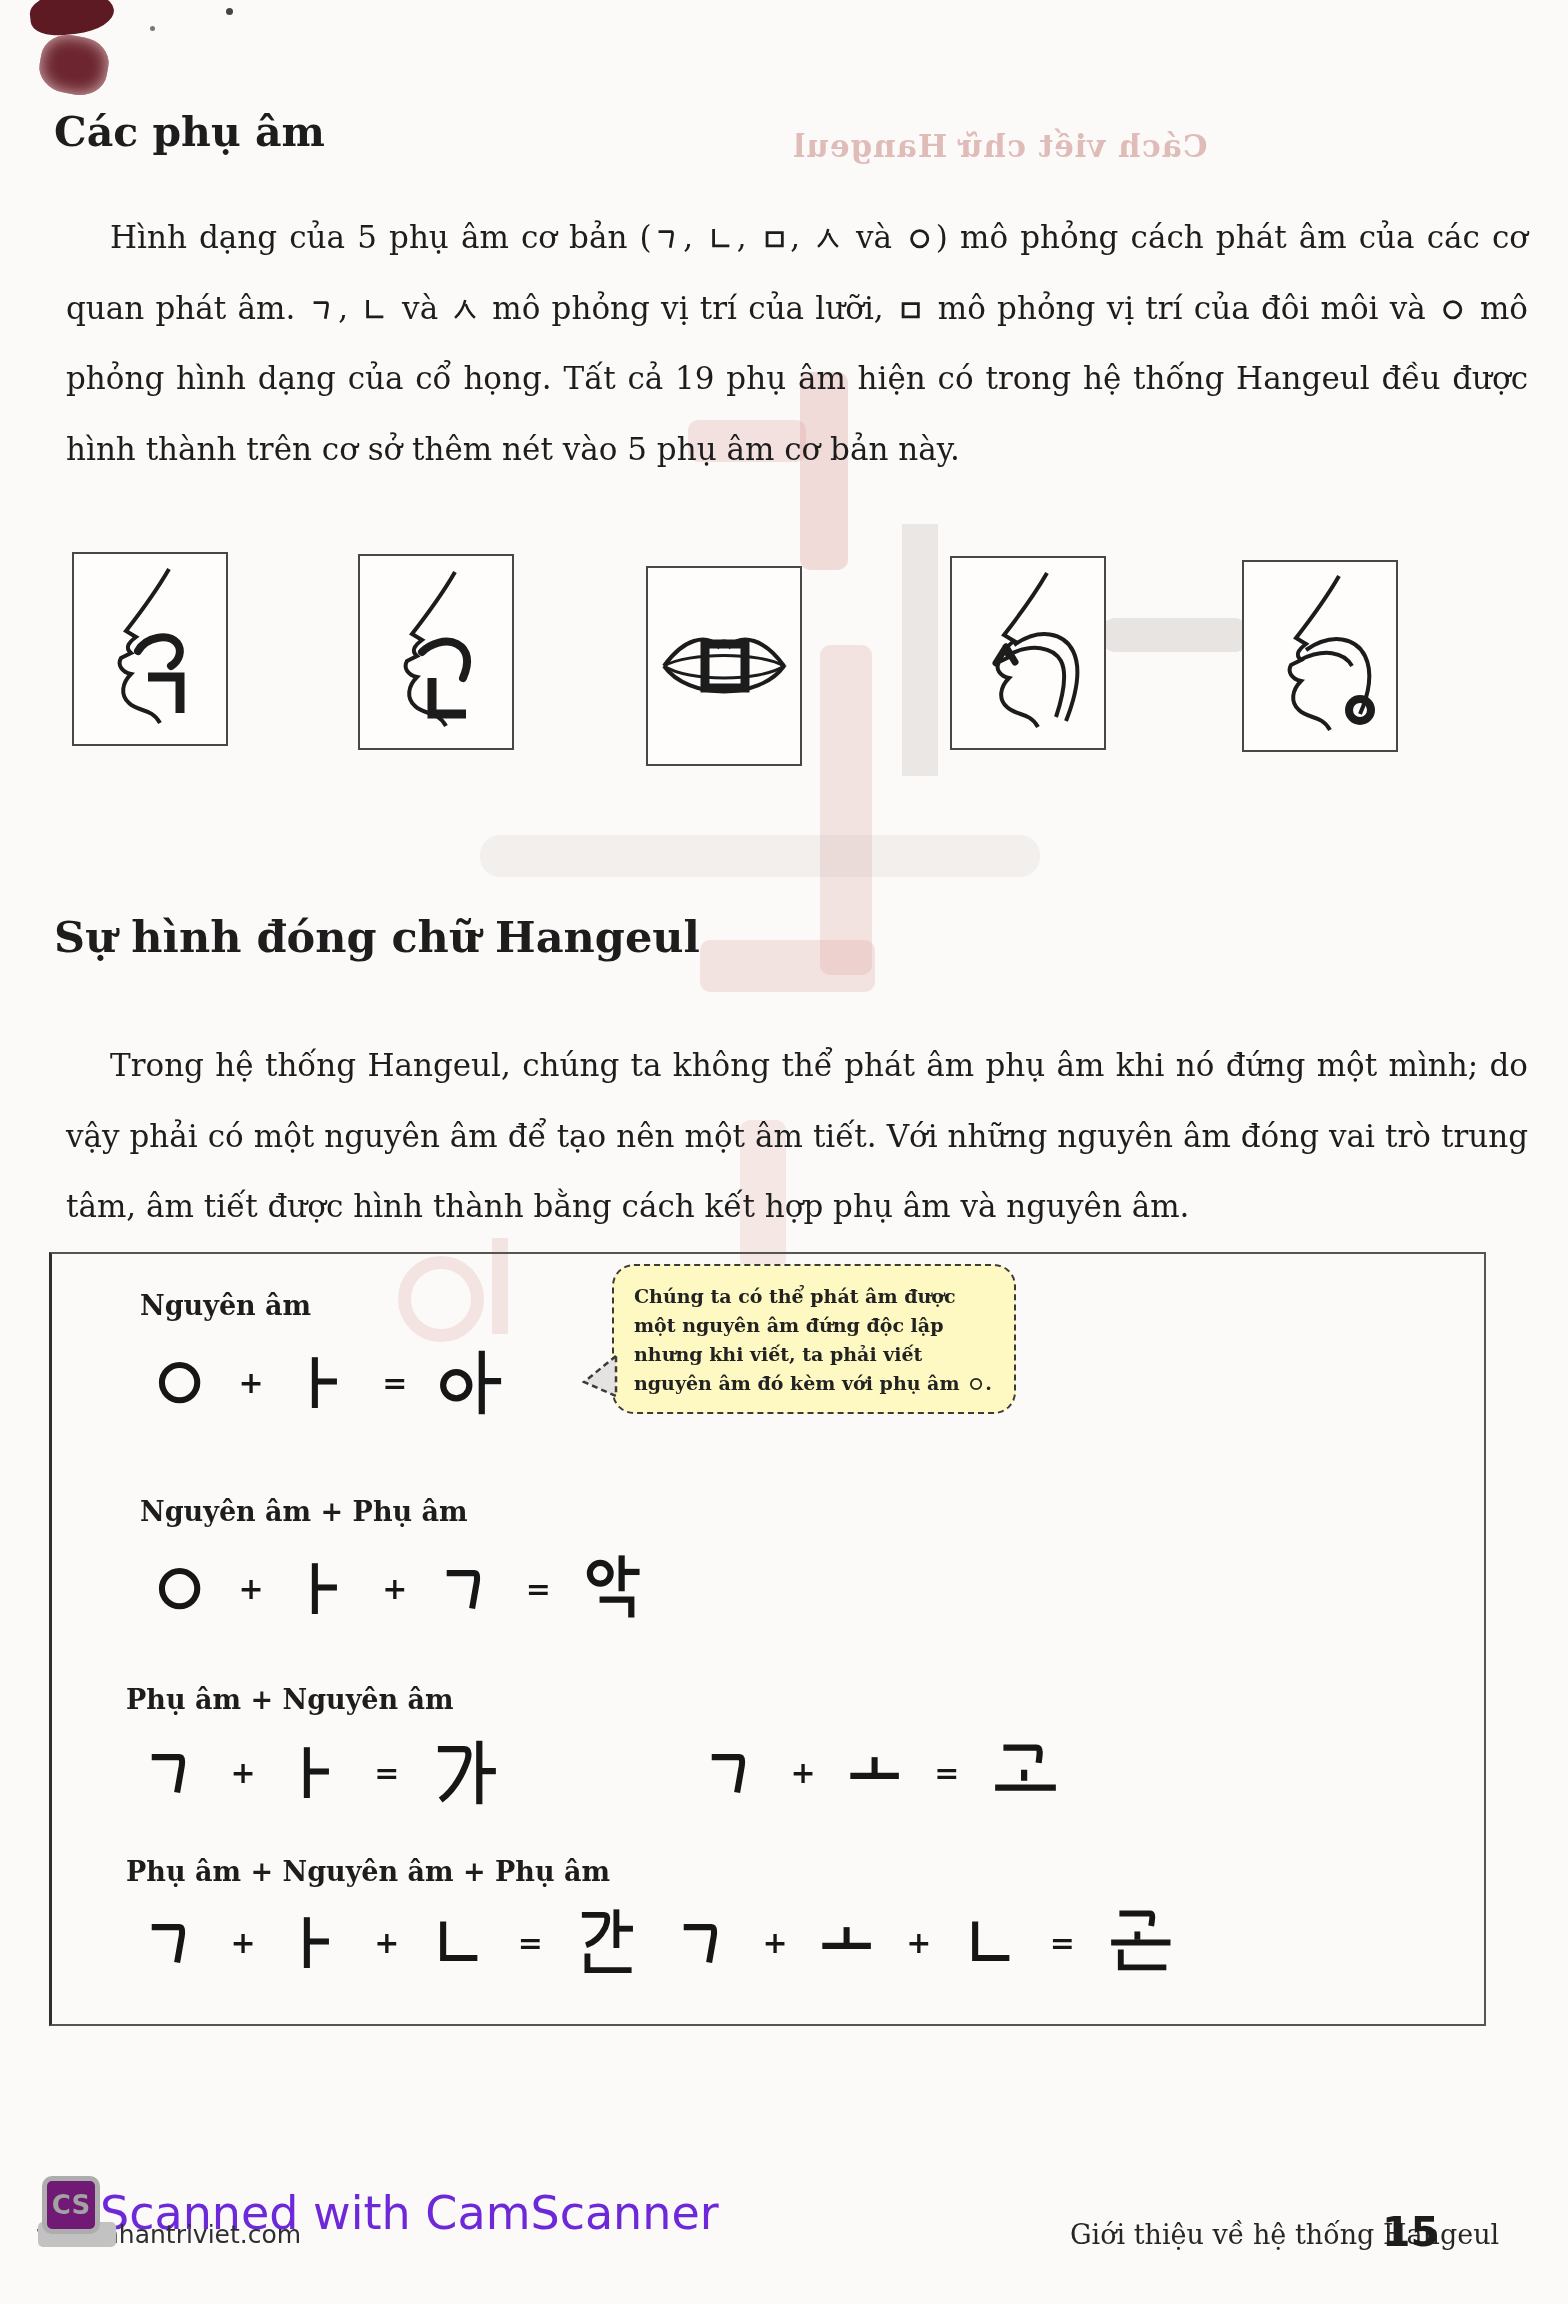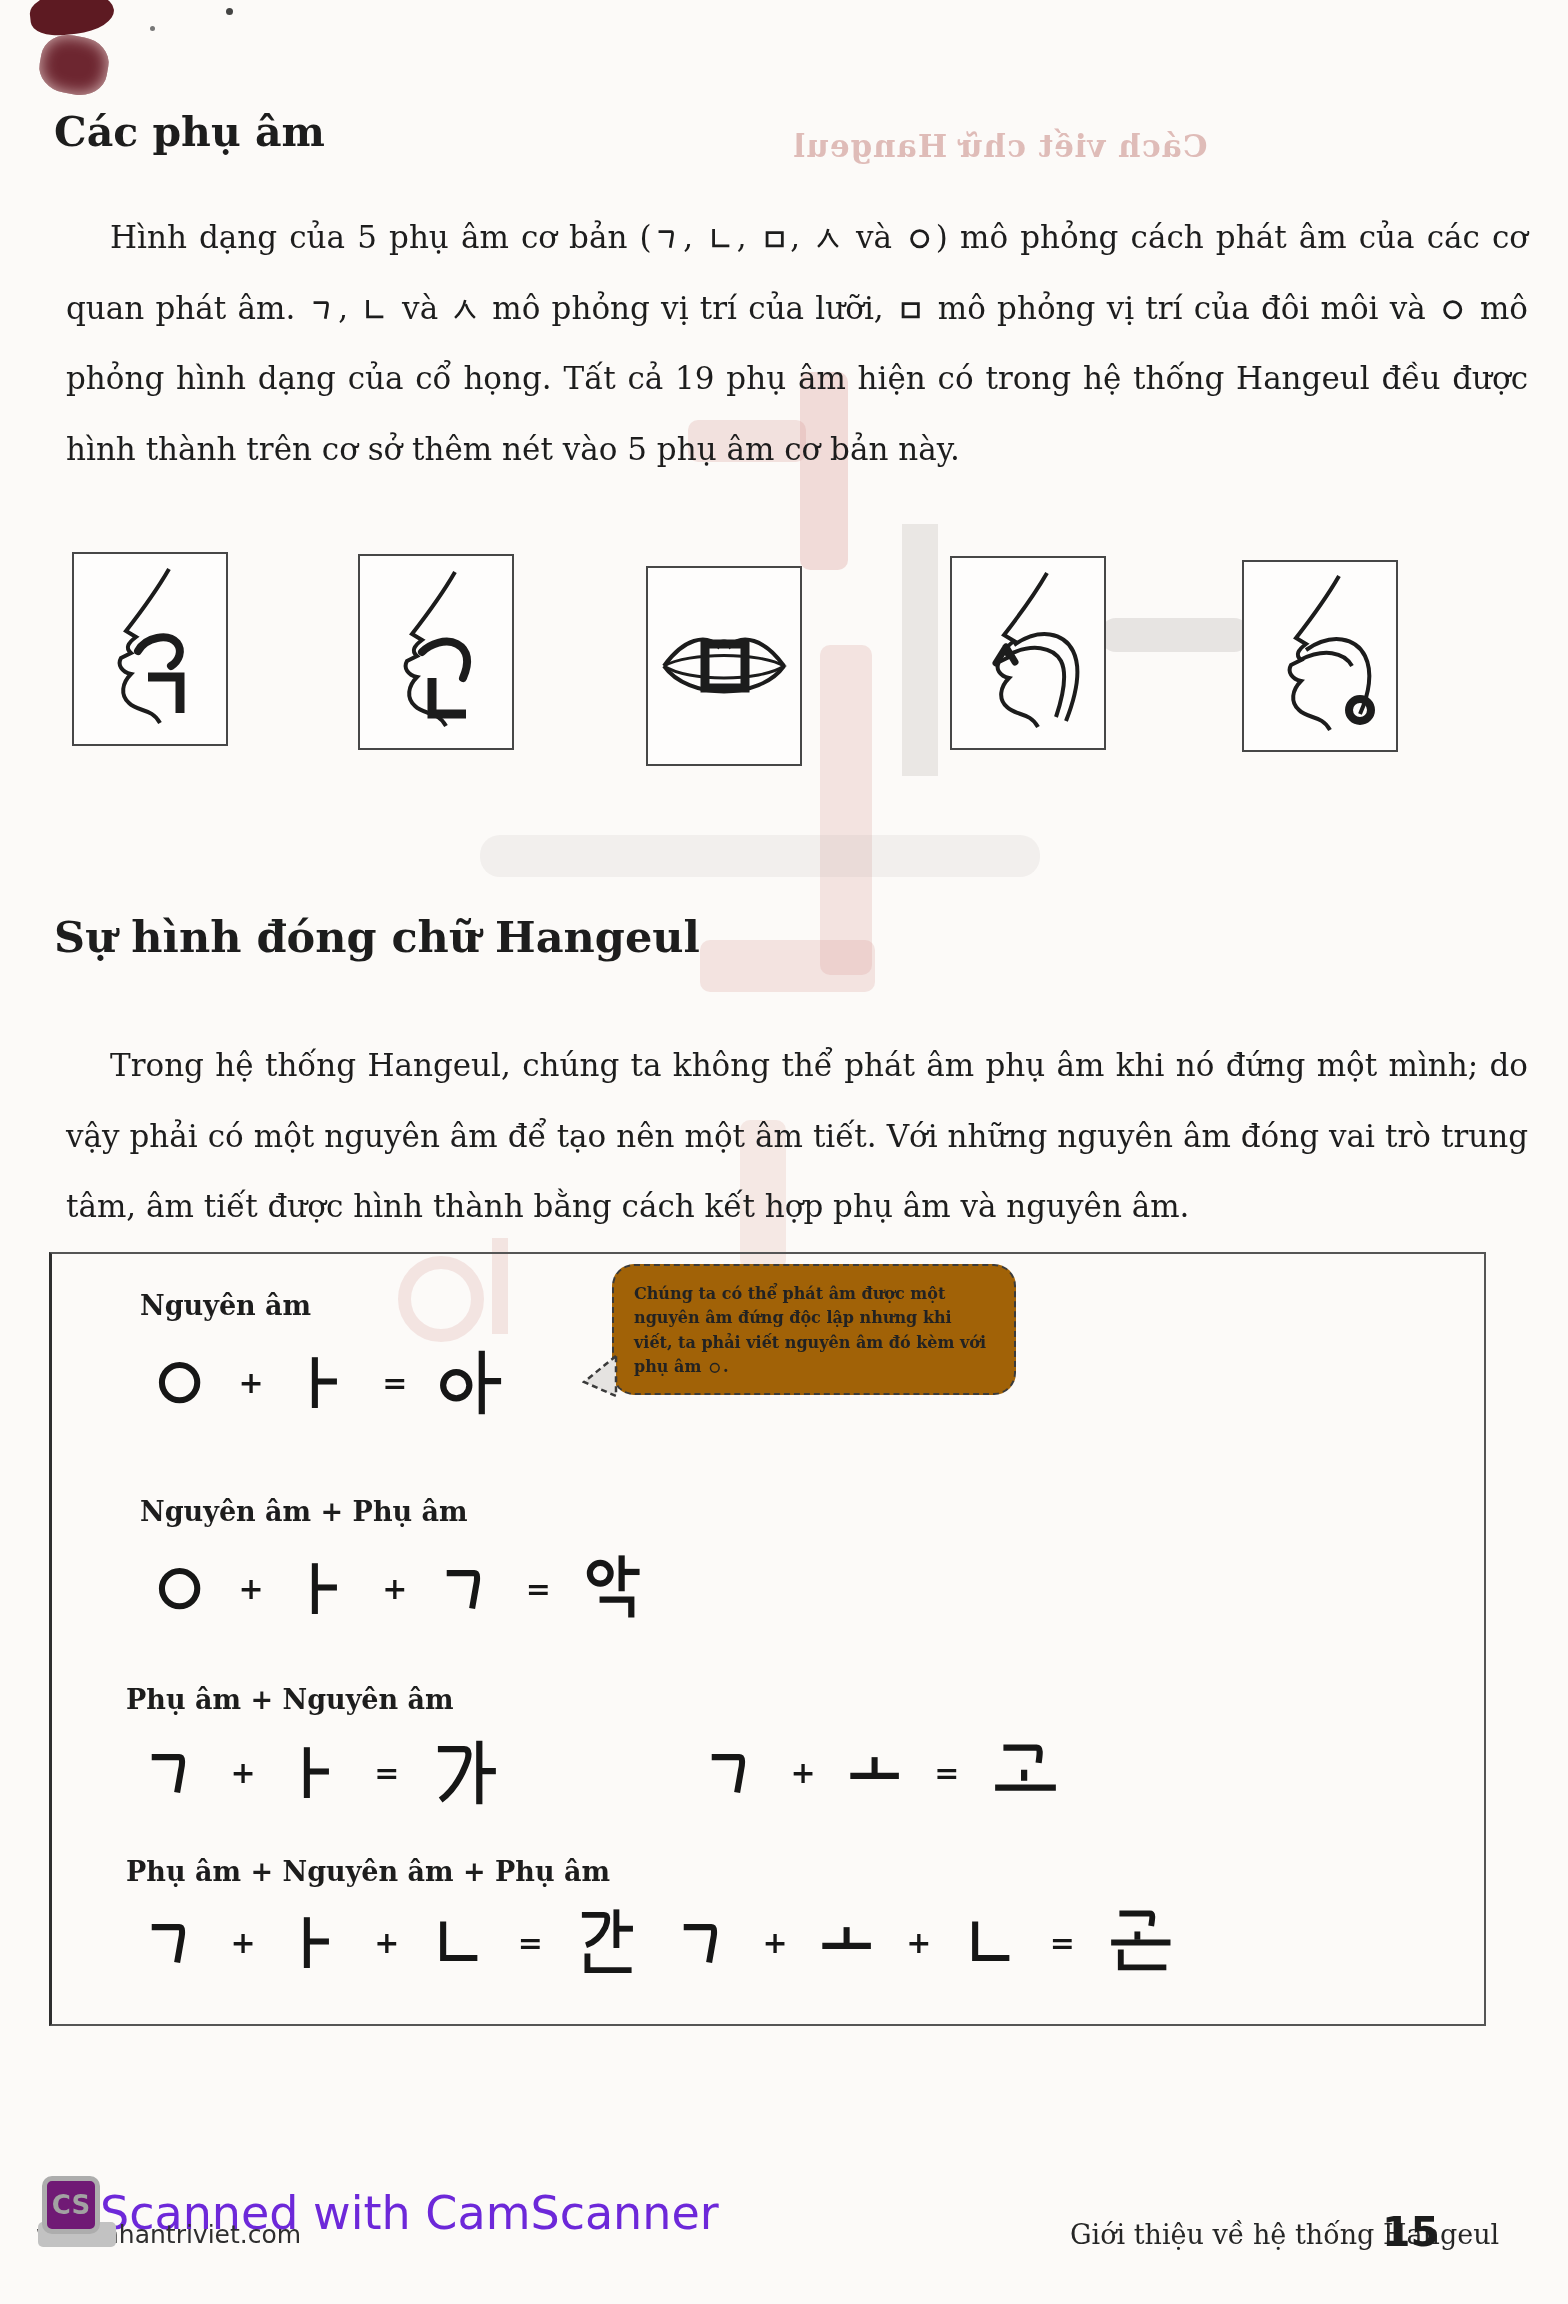--- a/index.html
+++ b/index.html
@@ -58,22 +58,22 @@
 
   
   .fbox{left:49px;top:1252px;width:1432px;height:770px;border:2px solid #555;border-left:3px solid #2f2f2f;}
   .fbox .abs{position:absolute;}
   .rlabel{font-size:27px;font-weight:700;}
   .lbl1{left:88px;top:36px;}  .fm1{left:96px;top:88px;}
   .lbl2{left:88px;top:242px;} .fm2{left:96px;top:294px;}
   .lbl3{left:74px;top:430px;} .fm3a{left:88px;top:478px;} .fm3b{left:648px;top:478px;}
   .lbl4{left:74px;top:602px;} .fm4a{left:88px;top:648px;} .fm4b{left:620px;top:648px;}
 
-  .bubble{left:560px;top:10px;width:360px;padding:16px 20px 14px;background:#a16207;
-          border:2.5px dashed #3a3a3a;border-radius:22px;font-size:16px;line-height:1.52;
+  .bubble{left:560px;top:10px;width:360px;padding:16px 20px 14px;background:#fef9c3;
+          border:2.5px dashed #3a3a3a;border-radius:22px;font-size:19px;line-height:1.52;
           font-weight:700;color:#222;}
   .bubble-tail{left:-32px;top:86px;width:36px;height:48px;}
 
   
   .cs-badge{left:42px;top:2176px;width:48px;height:48px;border:5px solid #adadad;border-radius:10px;
             background:#701a75;color:#a2a2a2;font:700 26px "DejaVu Sans","Liberation Sans",sans-serif;
             display:flex;align-items:center;justify-content:center;z-index:6;}
   .scanner-text{left:100px;top:2186px;font-family:"DejaVu Sans","Liberation Sans",sans-serif;
                 font-size:46px;color:#6d28d9;z-index:2;}
   .gray-blob{left:38px;top:2222px;width:78px;height:25px;background:#c2c2c2;border-radius:5px;z-index:5;}

